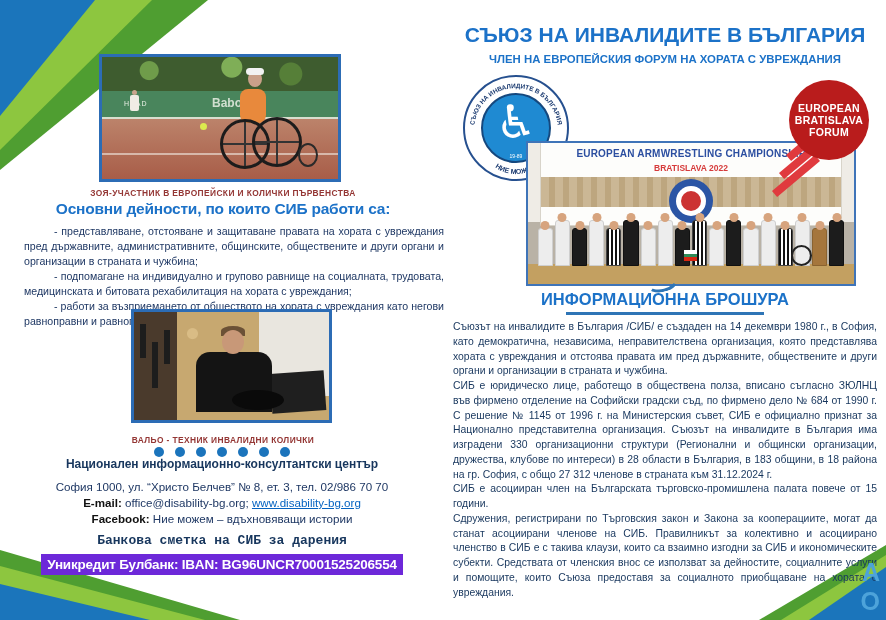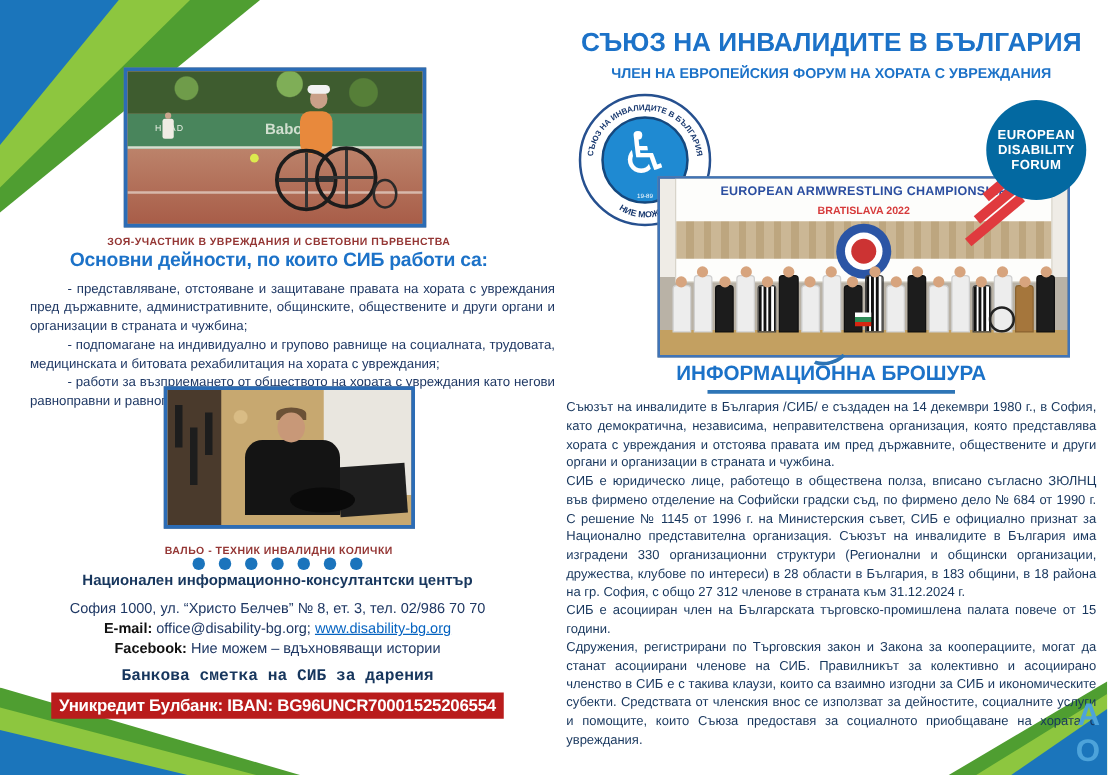--- a/index.html
+++ b/index.html
@@ -70,34 +70,34 @@
 
   .dots{left:30px;top:443px;width:384px;text-align:center;}
   .dots i{display:inline-block;width:10px;height:10px;border-radius:50%;background:#1b74bc;margin:0 5.5px;}
 
   .contact{left:30px;top:457px;width:384px;text-align:center;color:#1f3864;}
   .c-name{font-weight:bold;font-size:12px;color:#17365d;margin-bottom:9px;}
   .c-line{font-size:11.6px;margin-bottom:3px;}
   .c-line b{color:#111;text-align:center;}
   .c-link{color:#0563c1;text-decoration:underline;}
   .bank-heading{font-weight:bold;font-size:13px;color:#17365d;margin-top:8px;font-family:Liberation Mono, monospace;}
-  .bank-banner{margin:6px auto 0;width:362px;height:21px;line-height:21px;background:#b91c1c;
+  .bank-banner{margin:6px auto 0;width:362px;height:21px;line-height:21px;background:#6d28d9;
     color:#fff;font-weight:bold;font-size:13.5px;text-align:center;letter-spacing:-.2px;}
 
   
   .title{left:453px;top:23px;width:424px;text-align:center;color:#1c72c8;font-weight:bold;
     font-size:21px;letter-spacing:0;}
   .subtitle{left:453px;top:53px;width:424px;text-align:center;color:#1c72c8;font-weight:bold;font-size:11.4px;}
 
   .logo{left:462px;top:72px;}
 
   .edf-stripes{left:772px;top:120px;width:92px;height:82px;z-index:1;}
   .edf-stripes span{position:absolute;width:56px;height:8px;background:#e03a3e;transform:rotate(-40deg);}
   .edf-stripes .s1{left:10px;top:16px;} .edf-stripes .s2{left:3px;top:34px;} .edf-stripes .s3{left:-4px;top:52px;}
-  .edf-circle{left:789px;top:80px;width:80px;height:80px;border-radius:50%;background:#0369a1;z-index:2;
+  .edf-circle{left:789px;top:80px;width:80px;height:80px;border-radius:50%;background:#b91c1c;z-index:2;
     color:#fff;font-weight:bold;font-size:10.5px;line-height:12px;text-align:center;
     display:flex;flex-direction:column;justify-content:center;letter-spacing:.3px;}
 
   .photo3{left:526px;top:141px;width:330px;height:145px;border-width:2px;border-color:#3f74b8;}
   .scene-arm{position:relative;width:100%;height:100%;background:linear-gradient(#efece6 0 56%,#b9b2a6 56% 86%,#c3a061 86%);}
   .arm-banner{position:absolute;left:4%;top:0;width:92%;height:58%;background:#fdfdfb;box-shadow:0 0 0 1px #d8d4ca;}
   .arm-l1{position:absolute;left:0;top:5px;width:100%;text-align:center;color:#2b4ea0;font-weight:bold;font-size:10px;letter-spacing:.2px;}
   .arm-l2{position:absolute;left:0;top:20px;width:100%;text-align:center;color:#d63b3b;font-weight:bold;font-size:8.5px;}
   .city{position:absolute;left:0;top:34px;width:100%;height:30px;
     background:repeating-linear-gradient(90deg,#cbb795 0 8px,#bda67f 8px 14px);}
@@ -160,21 +160,21 @@
       <div class="opp"></div>
       <div class="ball"></div>
       <div class="torso"></div>
       <div class="head"></div>
       <div class="cap"></div>
       <div class="wheel w1"></div>
       <div class="wheel w2"></div>
       <div class="racket"></div>
     </div>
   </div>
-  <div class="abs caption cap1">ЗОЯ-УЧАСТНИК В УВРЕЖДАНИЯ И СВЕТОВНИ ПЪРВЕНСТВА</div>
+  <div class="abs caption cap1">ЗОЯ-УЧАСТНИК В ЕВРОПЕЙСКИ И КОЛИЧКИ ПЪРВЕНСТВА</div>
 
   <div class="abs act-heading">Основни дейности, по които СИБ работи са:</div>
   <div class="abs activities">
     <p>- представляване, отстояване и защитаване правата на хората с увреждания пред държавните, административните, общинските, обществените и други органи и организации в страната и чужбина;</p>
     <p>- подпомагане на индивидуално и групово равнище на социалната, трудовата, медицинската и битовата рехабилитация на хората с увреждания;</p>
     <p>- работи за възприемането от обществото на хората с увреждания като негови равноправни и равнопоставени членове.</p>
   </div>
 
   <div class="abs photo photo2">
     <div class="scene-shop">
@@ -233,21 +233,21 @@
     <text x="54" y="86" font-size="5" text-anchor="middle" fill="#ffffff">19-89</text>
   </svg>
 
   <div class="abs edf-stripes">
     <span class="s1"></span>
       <span class="s2"></span>
       <span class="s3"></span>
   </div>
   <div class="abs edf-circle">
     <span>EUROPEAN</span>
-    <span>DISABILITY</span>
+    <span>BRATISLAVA</span>
     <span>FORUM</span>
   </div>
 
   <div class="abs photo photo3">
     <div class="scene-arm">
       <div class="arm-banner">
         <div class="arm-l1">EUROPEAN ARMWRESTLING CHAMPIONSHIP</div>
         <div class="arm-l2">BRATISLAVA 2022</div>
         <div class="city"></div>
         <div class="emblem"></div>

